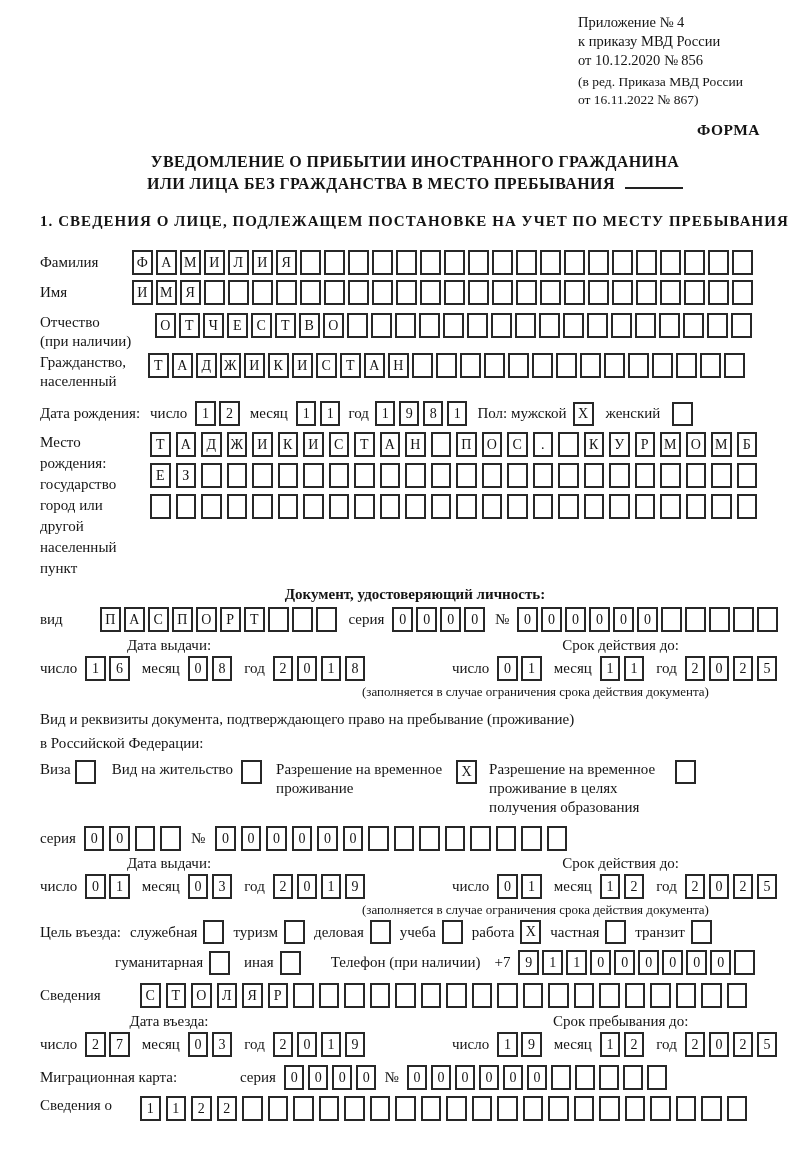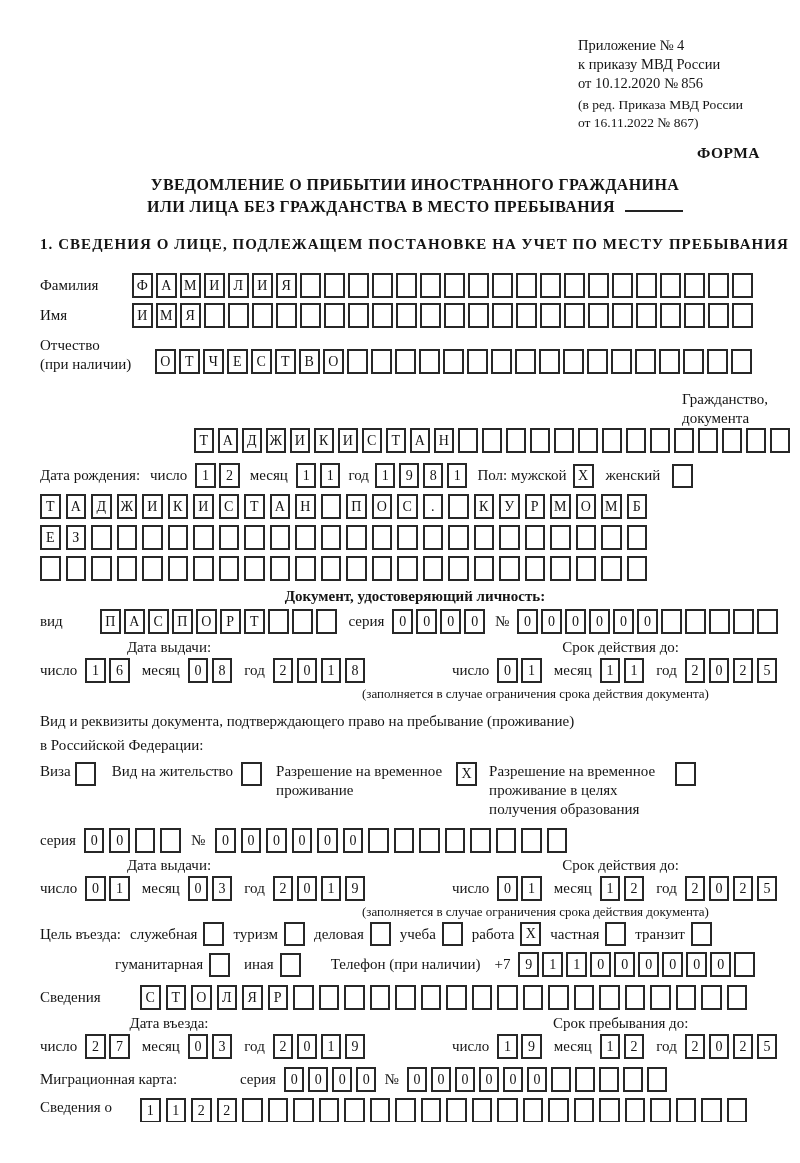--- a/index.html
+++ b/index.html
@@ -1,32 +1,32 @@
 <!DOCTYPE html>
 <html><head>
 <meta charset="utf-8">
 <style>
   * { margin:0; padding:0; box-sizing:border-box; }
   html,body { width:800px; background:#ffffff; }
   body { height:1163px; overflow:hidden; font-family:"Liberation Serif", serif; color:#141414; }
-  .page { width:800px; height:1122px; padding:36px 10px 0 40px; overflow:hidden; position:relative; }
+  .page { width:800px; height:1122px; padding:13px 10px 0 40px; overflow:hidden; position:relative; }
 
   
   .hdr { margin-left:538px; font-size:14.5px; line-height:19px; }
   .hdr-sub { margin-left:538px; font-size:13.5px; line-height:18px; margin-top:3px; }
   .forma { text-align:right; padding-right:30px; font-weight:bold; font-size:15.5px; margin-top:12px; letter-spacing:0.5px; }
 
   
   .title { text-align:center; font-weight:bold; font-size:16px; line-height:22px; margin-top:12px; letter-spacing:0.4px; }
   .blank-underline { display:inline-block; width:58px; border-bottom:2.5px solid #222; height:14px; margin-left:10px; }
   .sect { font-weight:bold; font-size:15px; margin-top:18px; letter-spacing:1.05px; white-space:nowrap; }
 
   
   .row { display:flex; align-items:center; }
-  .rowtop { display:flex; align-items:flex-end; }
+  .rowtop { display:flex; align-items:flex-start; }
   .lbl { font-size:15px; flex-shrink:0; }
   .lbl2 { font-size:15px; line-height:19px; flex-shrink:0; }
   .cells { display:flex; gap:3.5px; flex-shrink:0; }
   .cells-wide { gap:5px; }
   .cell { width:20.5px; height:25px; border:2px solid #272727; display:inline-flex; align-items:center; justify-content:center; font-size:14px; flex-shrink:0; background:#fff; }
   .cb { width:21px; height:24px; border:2px solid #272727; display:inline-flex; align-items:center; justify-content:center; font-size:14px; flex-shrink:0; background:#fff; }
 
   .w-fam { width:92px; }
   .w-otch { width:115px; }
   .w-grazh { width:108px; }
@@ -183,24 +183,24 @@
         <span class="cell"></span>
         <span class="cell"></span>
         <span class="cell"></span>
         <span class="cell"></span>
         <span class="cell"></span>
         <span class="cell"></span>
         <span class="cell"></span>
       </div>
   </div>
 
-  <div class="rowtop" style="margin-top:16px;flex-direction:column;">
+  <div class="rowtop" style="margin-top:2px;">
     <div class="lbl2 w-grazh">
       <div>Гражданство,</div>
-      <div>документа</div>
+      <div>населенный</div>
     </div>
     <div class="cells">
         <span class="cell">Т</span>
         <span class="cell">А</span>
         <span class="cell">Д</span>
         <span class="cell">Ж</span>
         <span class="cell">И</span>
         <span class="cell">К</span>
         <span class="cell">И</span>
         <span class="cell">С</span>
@@ -243,20 +243,26 @@
         <span class="cell">8</span>
         <span class="cell">1</span>
       </span>
     <span class="lbl gap10">Пол: мужской</span>
     <span class="cb gap6">X</span>
     <span class="lbl gap12">женский</span>
     <span class="cb gap12"></span>
   </div>
 
   <div class="rowtop" style="margin-top:6px;">
+    <div class="lbl2 w-mesto" style="line-height:21px;">
+      <div>Место рождения:</div>
+      <div>государство</div>
+      <div>город или другой</div>
+      <div>населенный пункт</div>
+    </div>
     <div>
       <div class="cells cells-wide">
           <span class="cell">Т</span>
           <span class="cell">А</span>
           <span class="cell">Д</span>
           <span class="cell">Ж</span>
           <span class="cell">И</span>
           <span class="cell">К</span>
           <span class="cell">И</span>
           <span class="cell">С</span>

